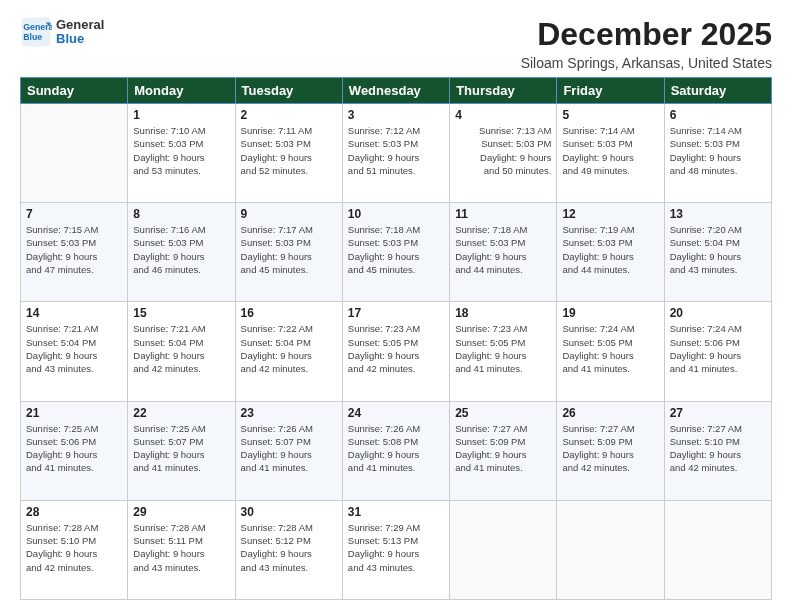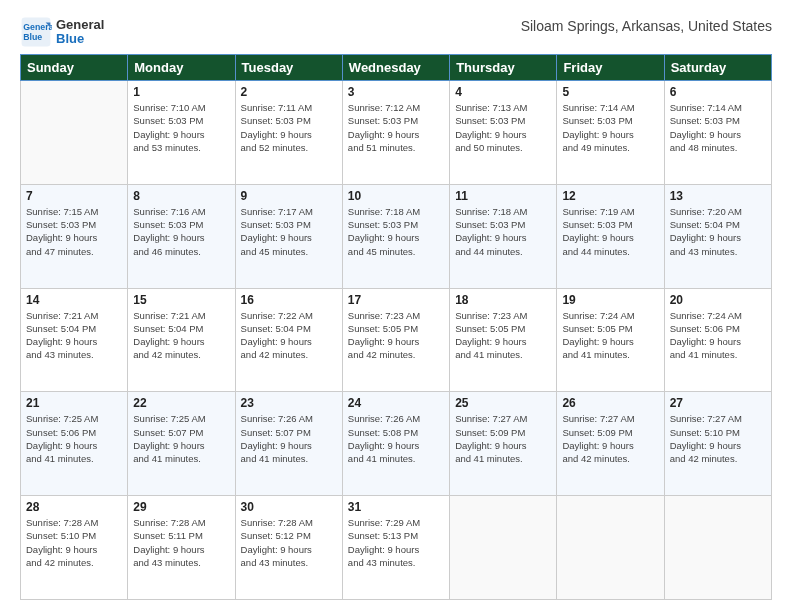--- a/index.html
+++ b/index.html
@@ -100,20 +100,21 @@
         <text x="4" y="18" font-size="11" font-weight="bold" fill="#1a6fbd" font-family="Arial">General</text>
         <text x="4" y="30" font-size="11" font-weight="bold" fill="#1a6fbd" font-family="Arial">Blue</text>
         <polygon points="32,8 38,14 38,8" fill="#3a7abf"></polygon>
       </svg>
       <div style="line-height:1.1">
         <div style="font-size:13px;font-weight:bold;color:#333">General</div>
         <div style="font-size:13px;font-weight:bold;color:#1a6fbd">Blue</div>
       </div>
     </div>
     <div class="title-area">
+      <div class="main-title">December 2025</div>
       <div class="subtitle">Siloam Springs, Arkansas, United States</div>
     </div>
   </div>
 
   <table class="calendar">
     <thead>
       <tr>
       <th>Sunday</th>
           <th>Monday</th>
           <th>Tuesday</th>
@@ -142,21 +143,21 @@
           </td>
           <td>
             <div class="day-number">3</div>
             <div class="day-info" style="white-space: pre-line;">Sunrise: 7:12 AM
 Sunset: 5:03 PM
 Daylight: 9 hours
 and 51 minutes.</div>
           </td>
           <td>
             <div class="day-number">4</div>
-            <div class="day-info" style="white-space: pre-line;">Sunrise: 7:13 AM
+            <div class="day-info" style="white-space: pre-line; text-align: right;">Sunrise: 7:13 AM
 Sunset: 5:03 PM
 Daylight: 9 hours
 and 50 minutes.</div>
           </td>
           <td>
             <div class="day-number">5</div>
             <div class="day-info" style="white-space: pre-line;">Sunrise: 7:14 AM
 Sunset: 5:03 PM
 Daylight: 9 hours
 and 49 minutes.</div>

